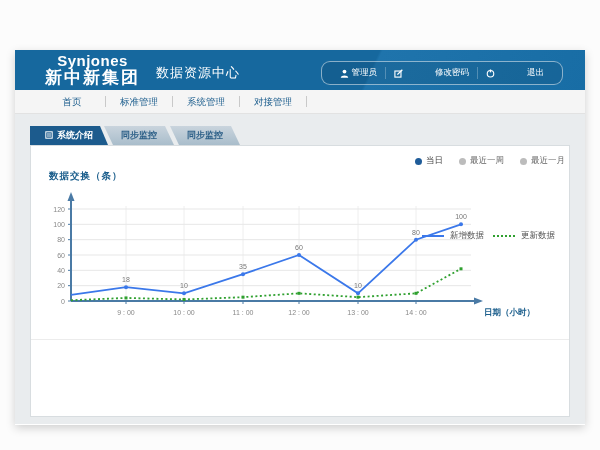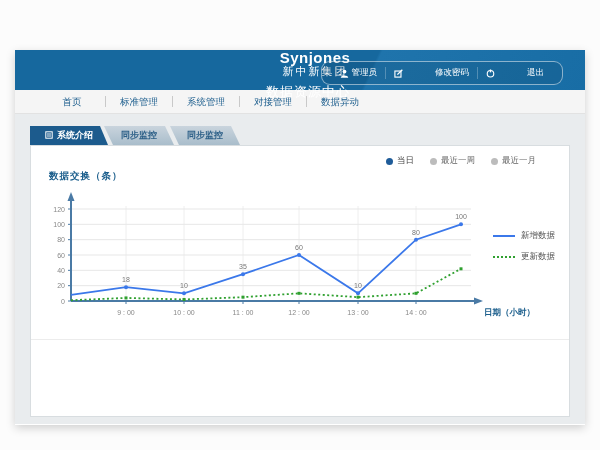--- a/index.html
+++ b/index.html
@@ -5,24 +5,24 @@
   * { margin:0; padding:0; box-sizing:border-box; }
   html,body { width:600px; height:450px; overflow:hidden; }
   body { background:#fcfcfc; font-family:"Liberation Sans","DejaVu Sans",sans-serif; position:relative; }
 
   .page { position:absolute; left:15px; top:50px; width:570px; height:375px;
           background:#fff; box-shadow:0 3px 9px rgba(0,0,0,.18); }
 
   
   .hdr { position:relative; height:40px;
          background:linear-gradient(115deg,#16689e 0%,#16689e 62%,#1f74ac 62.5%,#186da5 100%);
-         display:flex; align-items:center; color:#fff;flex-direction:column; }
+         display:flex; align-items:center; color:#fff; }
   .logo { margin-left:30px; text-align:center; line-height:1.05; }
   .logo-en { font-size:15px; font-weight:bold; letter-spacing:.5px; }
-  .logo-cn { font-size:11px; font-weight:normal; letter-spacing:2px; }
+  .logo-cn { font-size:17px; font-weight:bold; letter-spacing:2px; }
   .app-title { margin-left:16px; font-size:13px; letter-spacing:1px; padding-top:6px; }
   .user-pill { position:absolute; right:22px; top:11px; height:18px; display:flex; align-items:center;
                border:1px solid rgba(255,255,255,.5); border-radius:9px; background:rgba(0,0,0,.08);
                padding:11px 10px; }
   .user-item { display:flex; align-items:center; gap:3px; font-size:8.5px; color:#fff; cursor:pointer;
                padding:0 8px; white-space:nowrap; }
   .user-item + .user-item { border-left:1px solid rgba(255,255,255,.25);gap:32px; }
   .user-item svg { display:block; }
 
   
@@ -41,31 +41,31 @@
                 clip-path:polygon(0 0,calc(100% - 8px) 0,100% 100%,0 100%); z-index:3; }
   .tab.inactive { width:70px; margin-left:-4px; color:#2d6088;
                   background:linear-gradient(#c9d4dd,#a9bdcb);
                   clip-path:polygon(0 0,calc(100% - 9px) 0,100% 100%,9px 100%); }
   .tab.inactive:nth-child(2){ z-index:2; }
   .tab.inactive:nth-child(3){ z-index:1; }
 
   .card { position:absolute; left:15px; right:15px; top:31px; height:272px;
           background:#fff; border:1px solid #d8dde0; }
 
-  .radios { position:absolute; top:9px; right:33px; display:flex; gap:16px; }
+  .radios { position:absolute; top:9px; right:4px; display:flex; gap:16px; }
   .radio-opt { display:flex; align-items:center; gap:4px; font-size:8.5px; color:#666; cursor:pointer; }
   .dot { width:7px; height:7px; border-radius:50%; background:#bcbcbc; }
   .radio-opt.selected .dot { background:#1f5c99; }
   .radio-opt.selected { color:#444; }
 
   .ylabel { position:absolute; left:18px; top:24px; font-size:9.5px; font-weight:bold; color:#1b5e8c; letter-spacing:1px; }
 
   .chart-wrap { position:absolute; left:8px; top:42px; }
 
-  .legend { position:absolute; right:14px; top:84px; display:flex; flex-direction:column; gap:9px; }
+  .legend { position:absolute; right:14px; top:84px; display:flex; flex-direction:row; gap:9px; }
   .legend-row { display:flex; align-items:center; gap:6px; }
   .swatch { width:22px; height:0; }
   .legend-label { font-size:8.5px; color:#555; }
 
   .card-divider { position:absolute; left:0; right:0; top:193px; border-top:1px solid #ececec; }
 
   .note { position:absolute; left:26px; right:18px; top:208px; font-size:8px; color:#8a8a8a; letter-spacing:.2px; }
   .note-prefix { color:#cc4444; }
 
   svg text { font-family:"Liberation Sans","DejaVu Sans",sans-serif; }
@@ -115,21 +115,20 @@
 
   <div class="nav">
     <div class="nav-item">首页</div>
     <div class="nav-sep"></div>
     <div class="nav-item">标准管理</div>
     <div class="nav-sep"></div>
     <div class="nav-item">系统管理</div>
     <div class="nav-sep"></div>
     <div class="nav-item">对接管理</div>
     <div class="nav-sep"></div>
-    <div class="nav-item">数据异动</div>
   </div>
 
   <div class="content">
 
     <div class="tabs">
       <div class="tab active">
         <span>
           <svg width="8" height="8" viewBox="0 0 8 8">
               <rect x="0.8" y="0.8" width="6.4" height="6.4" fill="none" stroke="#fff" stroke-width="1"></rect>
               <line x1="2" y1="3" x2="6" y2="3" stroke="#fff" stroke-width="0.9"></line>

